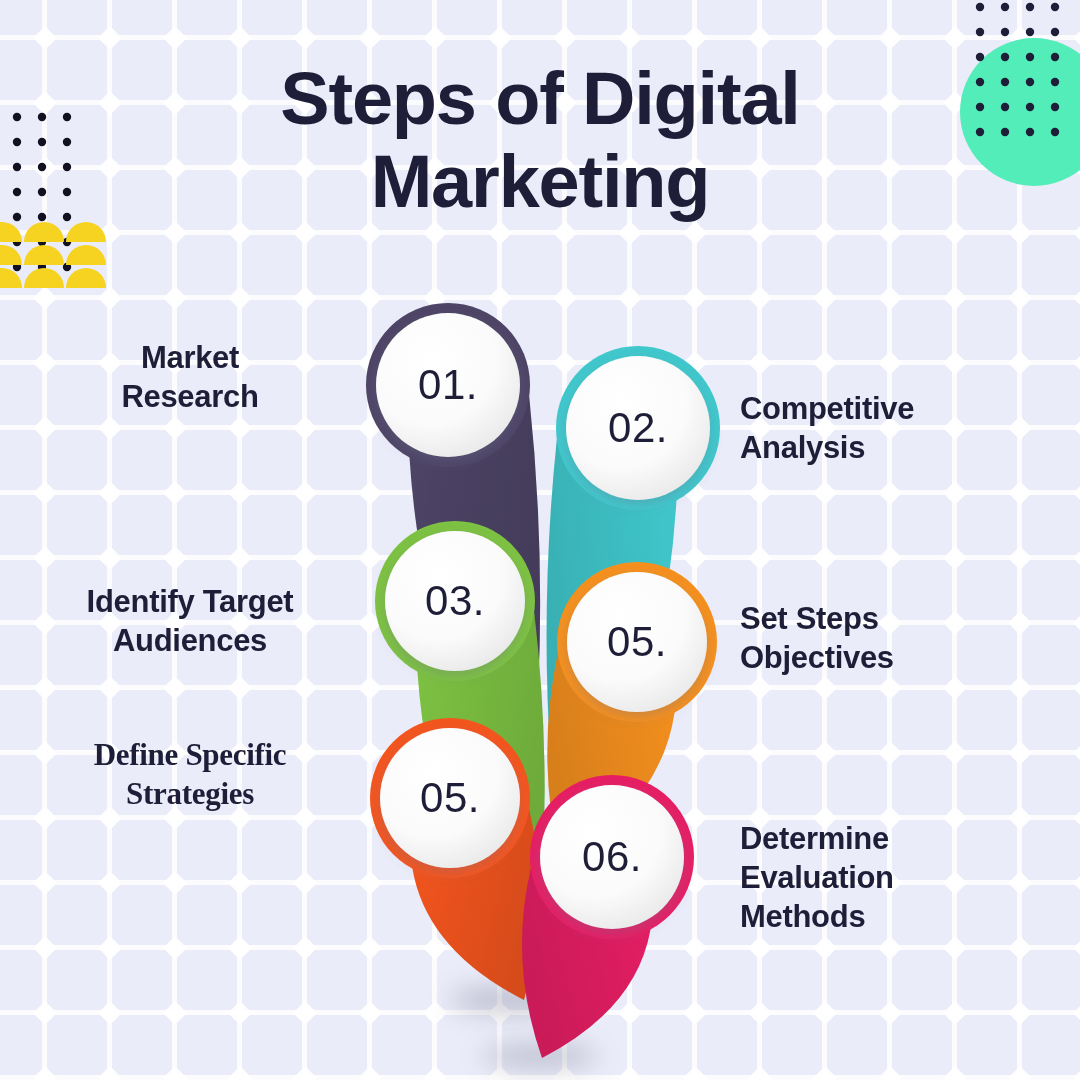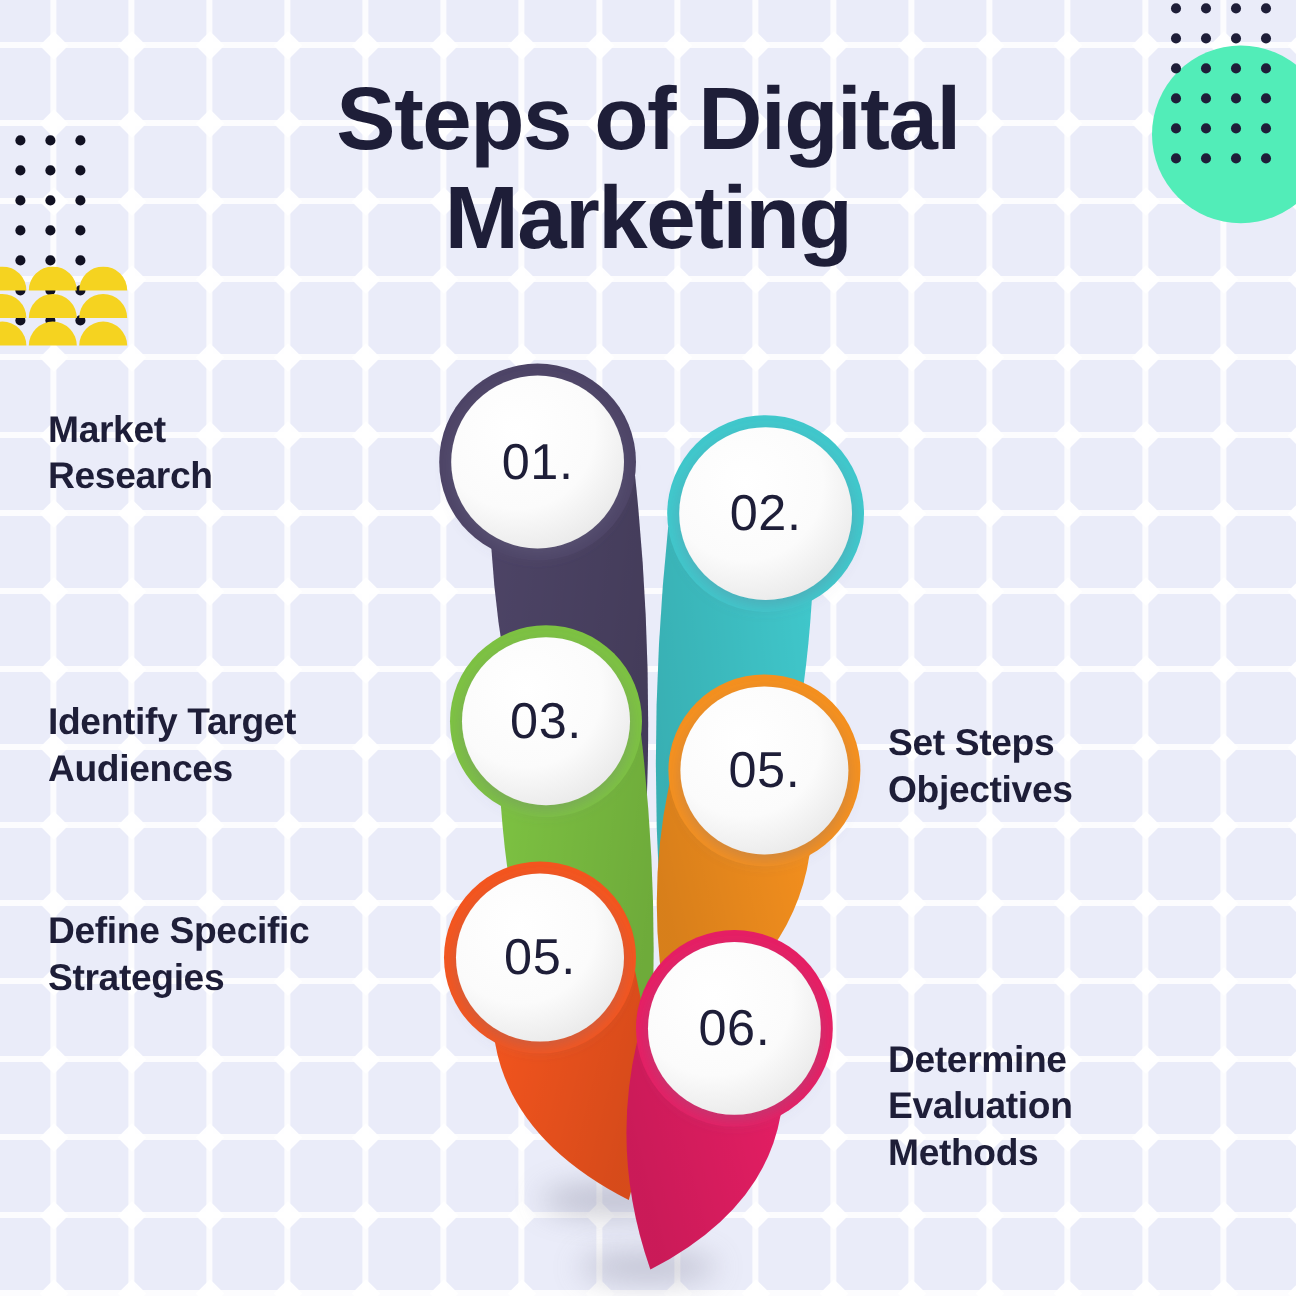--- a/index.html
+++ b/index.html
@@ -53,29 +53,29 @@
   
   .label{
     position:absolute;
     color:#1e1e38;
     font-size:31px;
     line-height:1.25;
     font-weight:bold;
     letter-spacing:-0.3px;
     white-space:pre-line;
   }
-  .label.right-align{text-align:left;}
+  .label.right-align{text-align:center;}
   .label.left-align{text-align:left;}
 
   #label-1{right:740px;top:339px;width:300px;}
   #label-2{left:740px;top:390px;width:320px;}
   #label-3{right:740px;top:583px;width:300px;}
   #label-4{left:740px;top:600px;width:320px;}
-  #label-5{right:740px;top:757px;width:300px;}
-  #label-6{left:740px;top:820px;width:320px;margin-top:44px;}
+  #label-5{right:740px;top:736px;width:300px;font-family:Liberation Serif, serif;}
+  #label-6{left:740px;top:820px;width:320px;}
 </style>
 </head>
 <body>
 
 <div id="stage">
 
   <div class="bg-grid"></div>
 
   <svg class="bg-diamonds" viewBox="0 0 1080 1080" width="1080" height="1080">
     <defs>
@@ -518,20 +518,22 @@
           <path d="M650.4966681484431,929.401702614432 Q636.4966681484431,1009.1326469934842 542,1058 Q508.7980183631912,963.2060971393627 530.7980183631912,868.4121942787253 A82,82 0 0,1 650.4966681484431,929.401702614432 Z" fill="url(#shL2)" opacity="0.55"></path>
           <circle cx="612" cy="857" r="82" fill="#e61e64"></circle>
           <circle cx="612" cy="857" r="72" fill="url(#ballGrad)" filter="url(#ballShadow)"></circle>
           <text x="612" y="871" text-anchor="middle" font-family="&quot;Liberation Sans&quot;,&quot;DejaVu Sans&quot;,sans-serif" font-size="42" fill="#1e1e38" letter-spacing="0.5">06.</text>
         </g>
       </g>
   </svg>
 
   <div class="label right-align" id="label-1">Market
 Research</div>
+  <div class="label left-align" id="label-2">Competitive
+Analysis</div>
   <div class="label right-align" id="label-3">Identify Target
 Audiences</div>
   <div class="label left-align" id="label-4">Set Steps
 Objectives</div>
   <div class="label right-align" id="label-5">Define Specific
 Strategies</div>
   <div class="label left-align" id="label-6">Determine
 Evaluation
 Methods</div>
 

